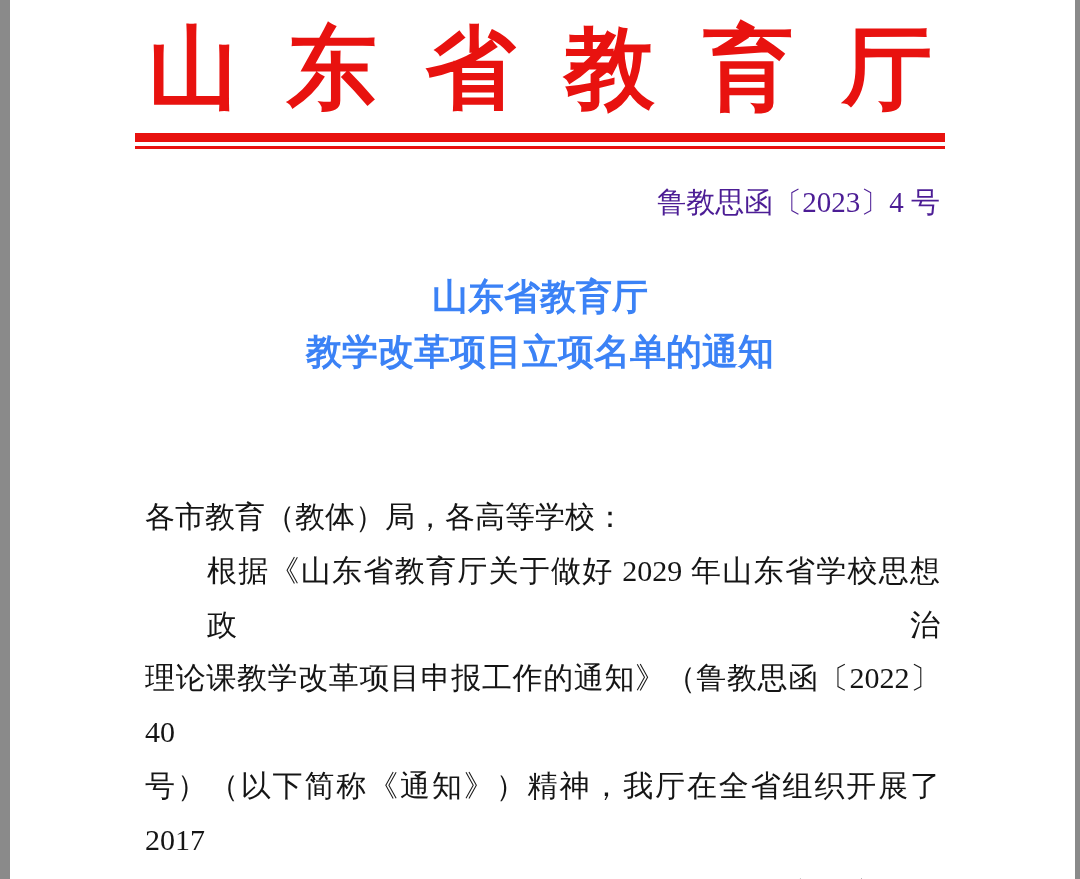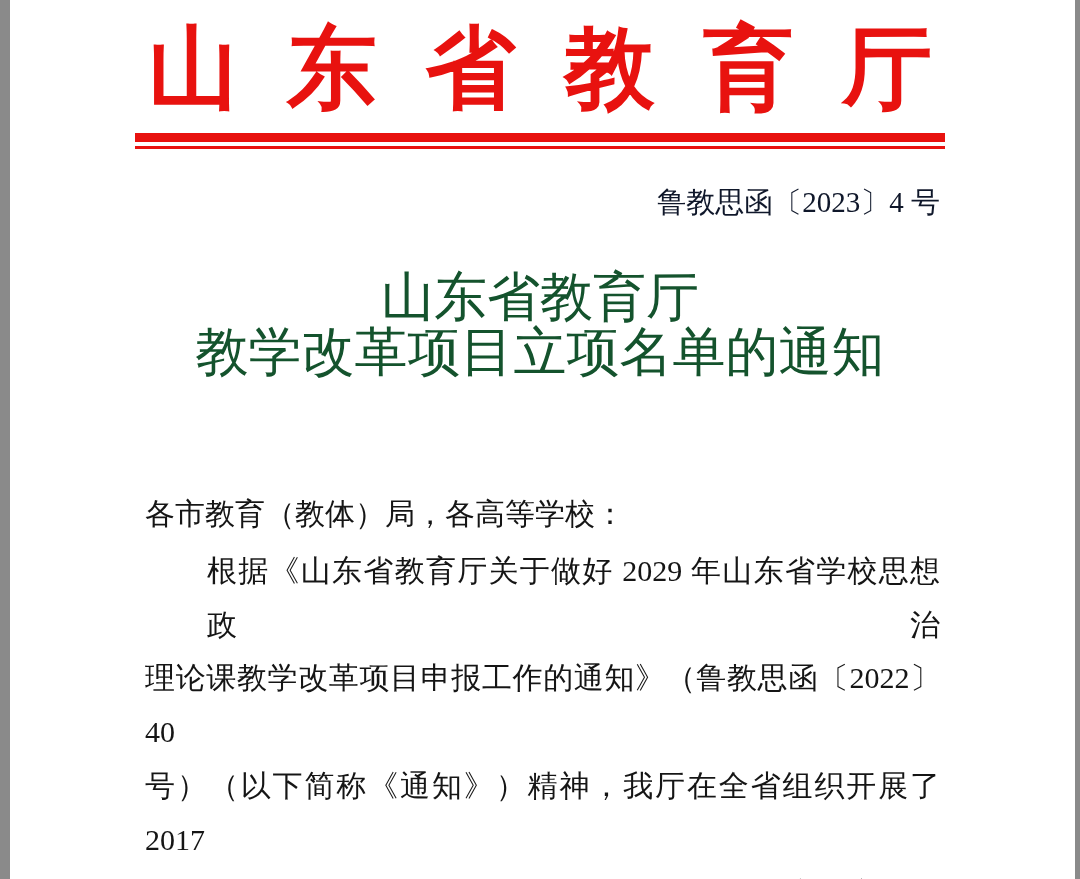--- a/index.html
+++ b/index.html
@@ -25,37 +25,37 @@
   .rule-thick {
     position:absolute; left:135px; top:133px; width:810px; height:9px;
     background:#e8120f;
   }
   .rule-thin {
     position:absolute; left:135px; top:146px; width:810px; height:3px;
     background:#e8120f;
   }
   .doc-number {
     position:absolute; left:145px; top:184px; width:795px;
-    text-align:right; font-size:29px; color:#0f172a; line-height:36px;
+    text-align:right; font-size:29px; color:#4c1d95; line-height:36px;
     white-space:nowrap;
   }
   .notice-title {
     position:absolute; left:90px; top:270px; width:900px;
-    text-align:center; font-size:53px; font-weight:normal; color:#14532d;
+    text-align:center; font-size:36px; font-weight:bold; color:#3b82f6;
     line-height:55px;
   }
   .body-text {
     position:absolute; left:145px; top:490px; width:795px;
     font-size:30px; color:#151515; line-height:53.8px;
   }
   .body-line {
     text-align:justify; text-align-last:justify;
   }
   .body-line.salutation {
-    text-align:center; text-align-last:left;font-family:Liberation Mono, monospace;
+    text-align:center; text-align-last:left;
   }
   .body-line.indent {
     padding-left:62px;
   }
 </style>
 </head>
 <body>
 
 <div class="page">
 

